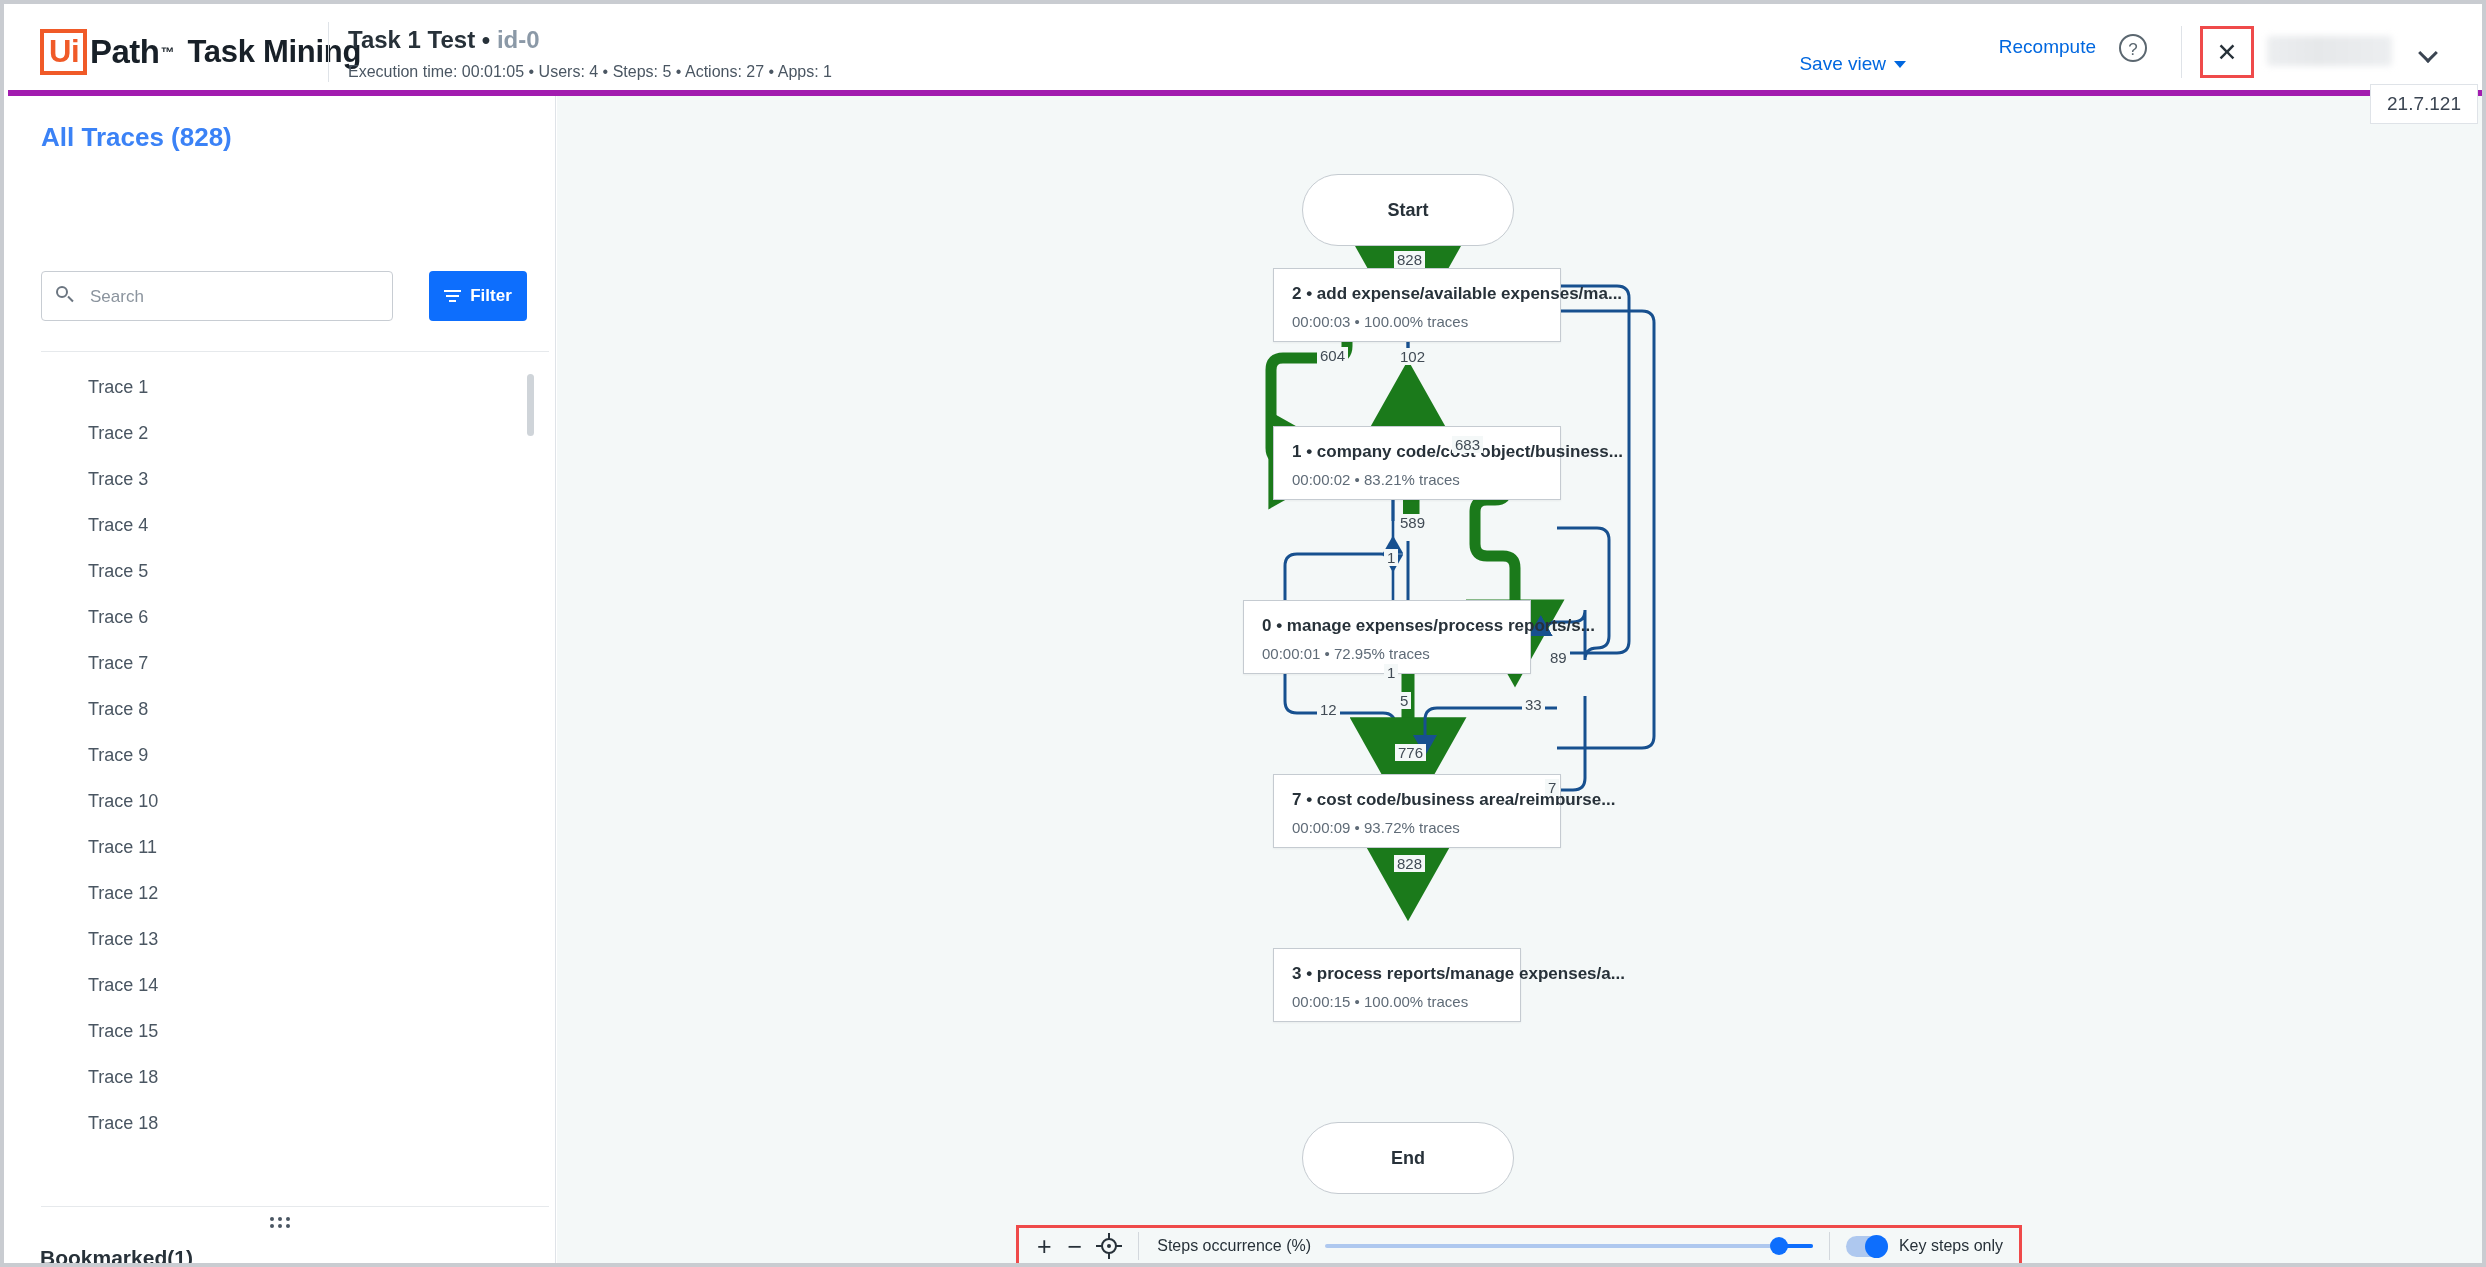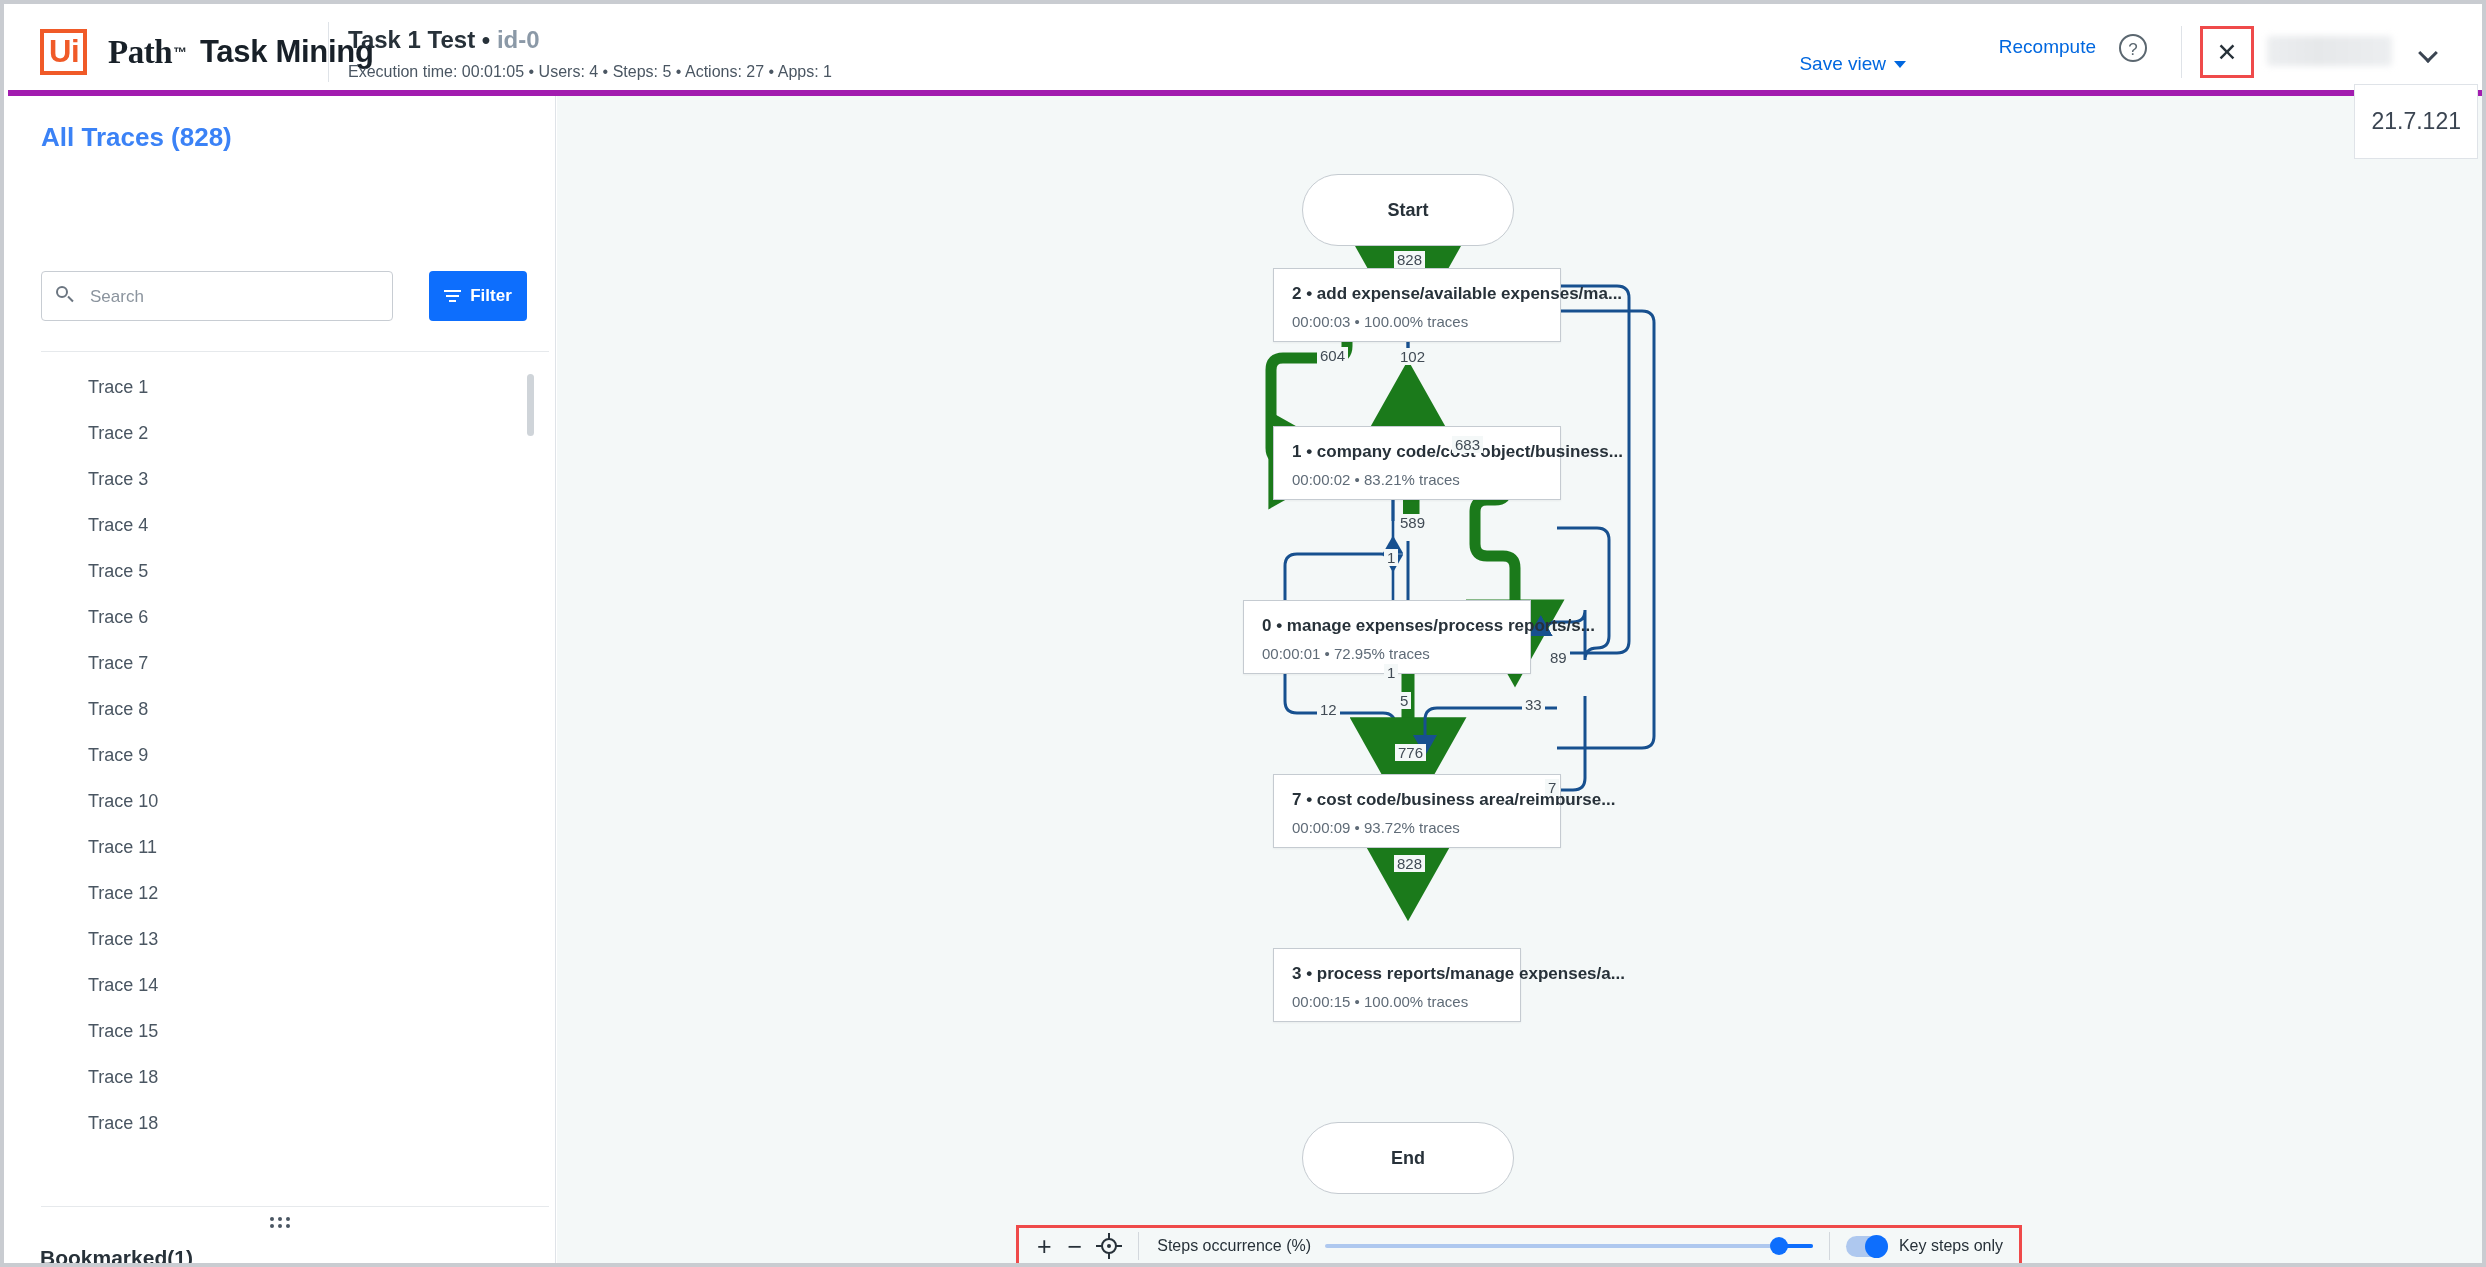--- a/index.html
+++ b/index.html
@@ -37,21 +37,21 @@
     border: 4px solid #f05a28;
     color: #f05a28;
     font-weight: bold;
     font-size: 31px;
     line-height: 34px;
     padding: 2px 4px 2px 5px;
     letter-spacing: -0.5px;
   }
   .logo-path {
     color: #182028; font-weight: bold; font-size: 33px;
-    margin-left: 21px; letter-spacing: -0.5px; font-family: Liberation Serif, serif;
+    margin-left: 3px; letter-spacing: -0.5px;
   }
   .logo-tm {
     color: #182028; font-size: 14px; vertical-align: super;
     margin-left: 1px; font-weight: bold;
   }
   .logo-product {
     color: #182028; font-weight: bold; font-size: 31px;
     margin-left: 13px; letter-spacing: -0.3px;
   }
   .hdr-divider {
@@ -118,21 +118,21 @@
   }
   .user-caret::before {
     content: ""; position: absolute; left: 1px; top: 2px;
     width: 11px; height: 11px;
     border-right: 3px solid #3b4552; border-bottom: 3px solid #3b4552;
     transform: rotate(45deg);
   }
   .version-badge {
     position: absolute; right: 4px; top: 76px;
     background: #ffffff; border: 1px solid #dfe3e8;
-    padding: 23px 16px; font-size: 23px; color: #3b4552;
+    padding: 8px 16px; font-size: 19px; color: #3b4552;
     white-space: nowrap; z-index: 30;
   }
 
   
   .sidebar {
     position: absolute; left: 4px; top: 92px;
     width: 548px; height: 1171px;
     background: #ffffff;
     border-right: 1px solid #dfe3e8;
     box-sizing: border-box;

